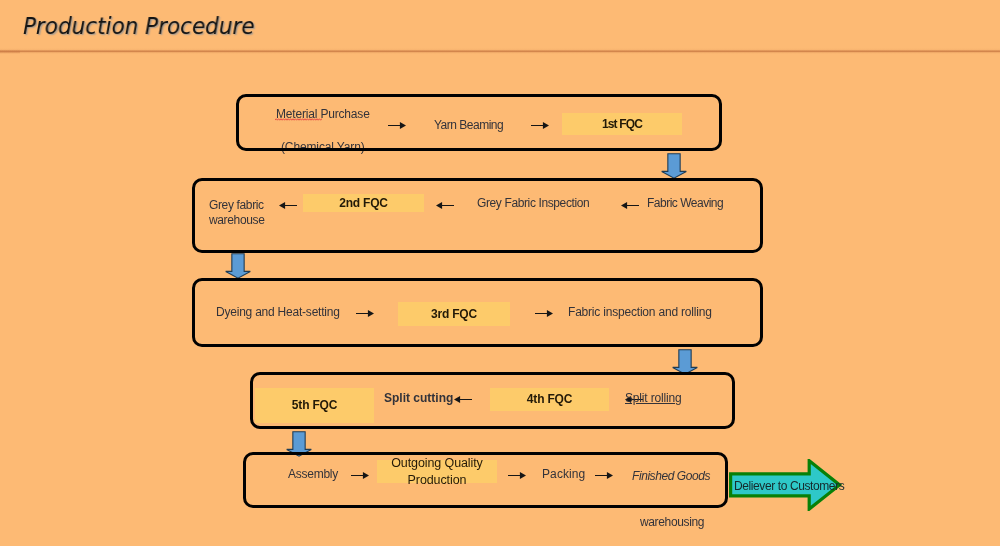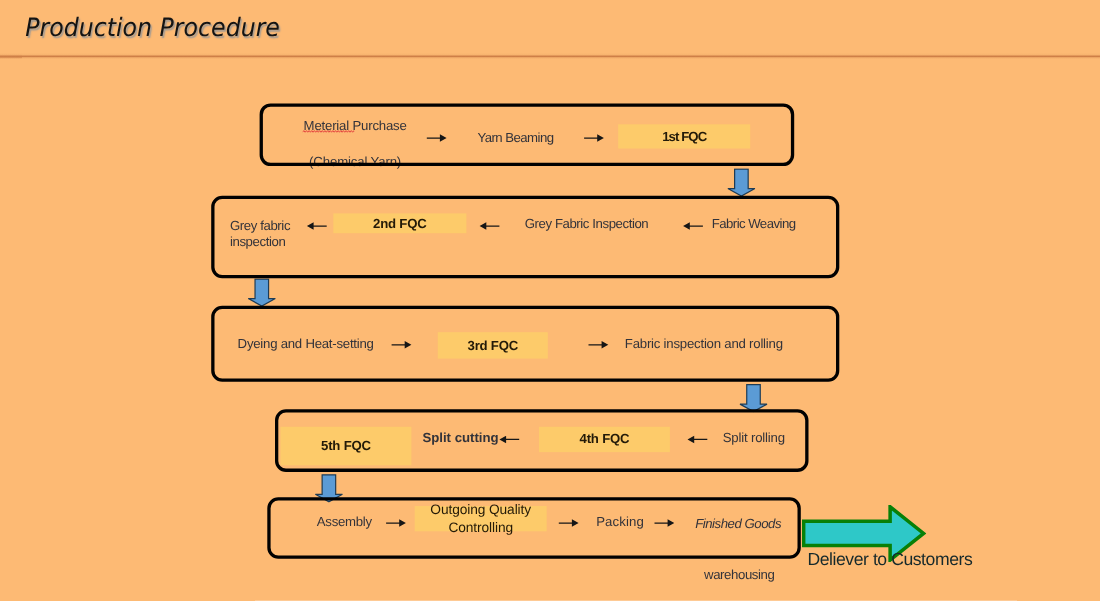--- a/index.html
+++ b/index.html
@@ -26,22 +26,22 @@
         display:flex;align-items:center;justify-content:center;text-align:center;
         font-weight:bold;font-size:12px;line-height:15px;color:#231a08;letter-spacing:-.2px;}
   .otag.reg{font-weight:normal;font-size:12.5px;line-height:17px;color:#241a08;letter-spacing:-.1px;}
 
   .lbl{position:absolute;font-size:12px;line-height:15px;color:var(--text-ink);
        letter-spacing:-.3px;white-space:nowrap;}
 
   .arr{position:absolute;display:block;line-height:0;font-size:0;}
   .darr{position:absolute;display:block;line-height:0;font-size:0;z-index:2;}
   .garr{position:absolute;display:block;line-height:0;font-size:0;}
-  .garr-txt{position:absolute;font-size:16px;line-height:12px;color:#16292b;
-            letter-spacing:-.4px;white-space:nowrap;margin-top:24px;}
+  .garr-txt{position:absolute;font-size:12px;line-height:12px;color:#16292b;
+            letter-spacing:-.4px;white-space:nowrap;}
   .squig{position:absolute;height:3px;display:block;line-height:0;font-size:0;}
 </style>
 </head>
 <body>
 
 <div id="slide">
 
   <div class="title">Production Procedure</div>
   <div class="rule" style="background: linear-gradient(rgba(206, 127, 71, 0) 0%, rgba(206, 127, 71, 0.1) 28%, rgba(206, 127, 71, 0.58) 42%, rgb(206, 127, 71) 56%, rgba(206, 127, 71, 0.42) 68%, rgba(206, 127, 71, 0.12) 82%, rgba(206, 127, 71, 0) 100%);"></div>
   <div class="rule rule2" style="background: linear-gradient(rgba(206, 127, 71, 0) 0%, rgba(206, 127, 71, 0.1) 28%, rgba(206, 127, 71, 0.58) 42%, rgb(206, 127, 71) 56%, rgba(206, 127, 71, 0.42) 68%, rgba(206, 127, 71, 0.12) 82%, rgba(206, 127, 71, 0) 100%);"></div>
@@ -63,21 +63,21 @@
       </svg></span>
   <div class="otag" style="left:562px;top:113px;width:120px;height:22px;letter-spacing:-.85px;">1st FQC</div>
 
   <span class="darr" style="left:661px;top:153px;"><svg xmlns="http://www.w3.org/2000/svg" width="26" height="26" viewBox="0 0 26 26">
         <path d="M6.85,0.7 L19.15,0.7 L19.15,18.4 L25.3,18.4 L13,25.2 L0.7,18.4 L6.85,18.4 Z" fill="#5b9bd5" stroke="#1f3c55" stroke-width="1.1" stroke-linejoin="miter"></path>
       </svg></span>
 
   <div class="rbox" style="left:192px;top:178px;width:571px;height:75px;"></div>
 
   <div class="lbl" style="left:209px;top:198px;letter-spacing:-.36px;">Grey fabric</div>
-  <div class="lbl" style="left:209px;top:212.5px;letter-spacing:-.36px;">inspection</div>
+  <div class="lbl" style="left:209px;top:212.5px;letter-spacing:-.36px;">warehouse</div>
 
   <span class="arr" style="left:278px;top:198.5px;"><svg xmlns="http://www.w3.org/2000/svg" width="20" height="13" viewBox="0 0 20 13">
         <path d="M1,6.5 L7.1,3.1 L7.1,5.95 L19,5.95 L19,7.05 L7.1,7.05 L7.1,9.9 Z" fill="#161616"></path>
       </svg></span>
   <div class="otag" style="left:303px;top:194px;width:121px;height:18px;">2nd FQC</div>
   <span class="arr" style="left:434.5px;top:198.5px;"><svg xmlns="http://www.w3.org/2000/svg" width="20" height="13" viewBox="0 0 20 13">
         <path d="M1,6.5 L7.1,3.1 L7.1,5.95 L19,5.95 L19,7.05 L7.1,7.05 L7.1,9.9 Z" fill="#161616"></path>
       </svg></span>
   <div class="lbl" style="left:477px;top:196px;letter-spacing:-.38px;">Grey Fabric Inspection</div>
   <span class="arr" style="left:620px;top:198.5px;"><svg xmlns="http://www.w3.org/2000/svg" width="20" height="13" viewBox="0 0 20 13">
@@ -88,56 +88,56 @@
   <span class="darr" style="left:225px;top:253px;"><svg xmlns="http://www.w3.org/2000/svg" width="26" height="26" viewBox="0 0 26 26">
         <path d="M6.85,0.7 L19.15,0.7 L19.15,18.4 L25.3,18.4 L13,25.2 L0.7,18.4 L6.85,18.4 Z" fill="#5b9bd5" stroke="#1f3c55" stroke-width="1.1" stroke-linejoin="miter"></path>
       </svg></span>
 
   <div class="rbox" style="left:192px;top:278px;width:571px;height:69px;"></div>
 
   <div class="lbl" style="left:216px;top:305px;letter-spacing:-.22px;">Dyeing and Heat-setting</div>
   <span class="arr" style="left:354.5px;top:307.1px;"><svg xmlns="http://www.w3.org/2000/svg" width="20" height="13" viewBox="0 0 20 13">
         <path d="M19,6.5 L12.9,3.1 L12.9,5.95 L1,5.95 L1,7.05 L12.9,7.05 L12.9,9.9 Z" fill="#161616"></path>
       </svg></span>
-  <div class="otag" style="left:398px;top:302px;width:100px;height:24px;">3rd FQC</div>
+  <div class="otag" style="left:398px;top:302px;width:112px;height:24px;">3rd FQC</div>
   <span class="arr" style="left:533.5px;top:307.1px;"><svg xmlns="http://www.w3.org/2000/svg" width="20" height="13" viewBox="0 0 20 13">
         <path d="M19,6.5 L12.9,3.1 L12.9,5.95 L1,5.95 L1,7.05 L12.9,7.05 L12.9,9.9 Z" fill="#161616"></path>
       </svg></span>
   <div class="lbl" style="left:568px;top:305px;letter-spacing:-.2px;">Fabric inspection  and rolling</div>
 
   <span class="darr" style="left:672px;top:349px;"><svg xmlns="http://www.w3.org/2000/svg" width="26" height="26" viewBox="0 0 26 26">
         <path d="M6.85,0.7 L19.15,0.7 L19.15,18.4 L25.3,18.4 L13,25.2 L0.7,18.4 L6.85,18.4 Z" fill="#5b9bd5" stroke="#1f3c55" stroke-width="1.1" stroke-linejoin="miter"></path>
       </svg></span>
 
   <div class="rbox" style="left:250px;top:372px;width:485px;height:57px;"></div>
 
   <div class="otag" style="left:255px;top:388px;width:119px;height:35px;">5th FQC</div>
   <div class="lbl" style="left:384px;top:391px;letter-spacing:0px;font-weight:bold;">Split cutting</div>
   <span class="arr" style="left:453.4px;top:392.7px;"><svg xmlns="http://www.w3.org/2000/svg" width="20" height="13" viewBox="0 0 20 13">
         <path d="M1,6.5 L7.1,3.1 L7.1,5.95 L19,5.95 L19,7.05 L7.1,7.05 L7.1,9.9 Z" fill="#161616"></path>
       </svg></span>
   <div class="otag" style="left:490px;top:388px;width:119px;height:23px;">4th FQC</div>
   <span class="arr" style="left:623.6px;top:392.7px;"><svg xmlns="http://www.w3.org/2000/svg" width="20" height="13" viewBox="0 0 20 13">
         <path d="M1,6.5 L7.1,3.1 L7.1,5.95 L19,5.95 L19,7.05 L7.1,7.05 L7.1,9.9 Z" fill="#161616"></path>
       </svg></span>
-  <div class="lbl" style="left:657px;top:391px;letter-spacing:-.17px;">Split rolling</div>
+  <div class="lbl" style="left:625px;top:391px;letter-spacing:-.17px;text-decoration:underline;">Split rolling</div>
 
   <span class="darr" style="left:286px;top:430.5px;"><svg xmlns="http://www.w3.org/2000/svg" width="26" height="26" viewBox="0 0 26 26">
         <path d="M6.85,0.7 L19.15,0.7 L19.15,18.4 L25.3,18.4 L13,25.2 L0.7,18.4 L6.85,18.4 Z" fill="#5b9bd5" stroke="#1f3c55" stroke-width="1.1" stroke-linejoin="miter"></path>
       </svg></span>
 
   <div class="rbox" style="left:243px;top:452px;width:485px;height:56px;"></div>
 
   <div class="lbl" style="left:288px;top:467px;letter-spacing:-.25px;">Assembly</div>
   <span class="arr" style="left:350.4px;top:468.8px;"><svg xmlns="http://www.w3.org/2000/svg" width="20" height="13" viewBox="0 0 20 13">
         <path d="M19,6.5 L12.9,3.1 L12.9,5.95 L1,5.95 L1,7.05 L12.9,7.05 L12.9,9.9 Z" fill="#161616"></path>
       </svg></span>
   <div class="otag reg" style="left:377px;top:460px;width:120px;height:23px;flex-direction:column;">
     <span>Outgoing Quality</span>
-    <span>Controlling</span>
+    <span>Production</span>
   </div>
   <span class="arr" style="left:507.4px;top:468.8px;"><svg xmlns="http://www.w3.org/2000/svg" width="20" height="13" viewBox="0 0 20 13">
         <path d="M19,6.5 L12.9,3.1 L12.9,5.95 L1,5.95 L1,7.05 L12.9,7.05 L12.9,9.9 Z" fill="#161616"></path>
       </svg></span>
   <div class="lbl" style="left:542px;top:467px;letter-spacing:.1px;">Packing</div>
   <span class="arr" style="left:594.4px;top:468.8px;"><svg xmlns="http://www.w3.org/2000/svg" width="20" height="13" viewBox="0 0 20 13">
         <path d="M19,6.5 L12.9,3.1 L12.9,5.95 L1,5.95 L1,7.05 L12.9,7.05 L12.9,9.9 Z" fill="#161616"></path>
       </svg></span>
   <div class="lbl" style="left:632px;top:469px;letter-spacing:-.43px;font-style:italic;">Finished Goods</div>
   <div class="lbl" style="left:640px;top:484.5px;letter-spacing:-.36px;margin-top:30px;">warehousing</div>

